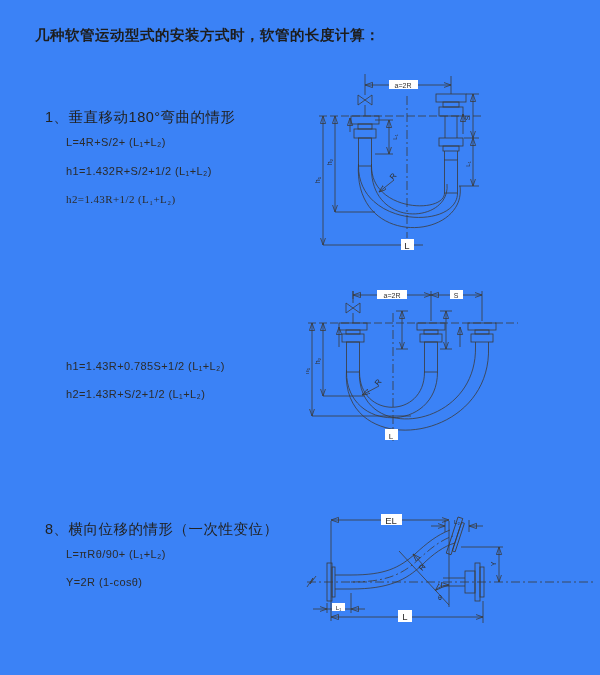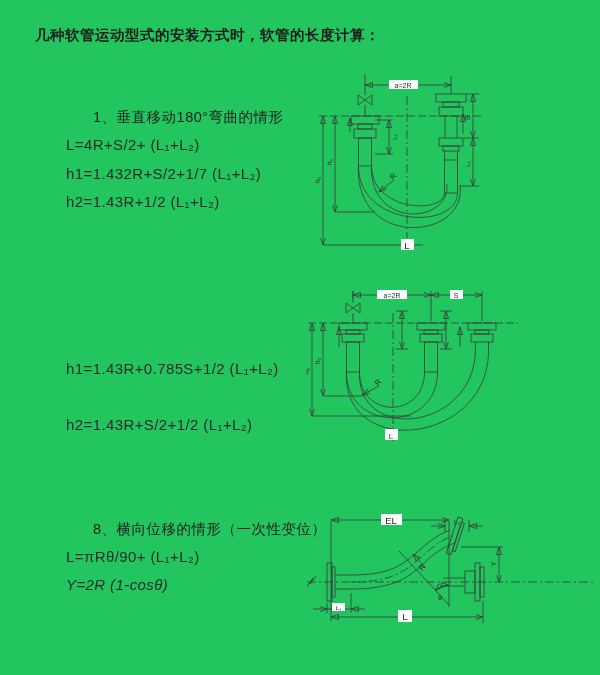--- a/index.html
+++ b/index.html
@@ -1,44 +1,44 @@
 <!DOCTYPE html>
 <html><head>
 <meta charset="utf-8">
 <style>
   html,body{margin:0;padding:0;background:#fff;}
-  .page{position:relative;width:600px;height:675px;background:#22c55e;overflow:hidden;
+  .page{position:relative;width:600px;height:675px;background:#3b82f6;overflow:hidden;
         font-family:"Liberation Sans","DejaVu Sans",sans-serif;color:#2a2a2a;
         border-bottom:1px solid #d8d8d8;}
   .title{position:absolute;left:35px;top:26px;font-size:14.5px;font-weight:bold;color:#1d1d1d;letter-spacing:.5px;}
-  .section-heading{position:absolute;font-size:14.5px;color:#222;letter-spacing:.5px;margin-left:48px;}
-  .formula{position:absolute;font-size:15px;color:#2b2b2b;letter-spacing:.4px;white-space:pre;}
+  .section-heading{position:absolute;font-size:14.5px;color:#222;letter-spacing:.5px;}
+  .formula{position:absolute;font-size:11px;color:#2b2b2b;letter-spacing:.4px;white-space:pre;}
   
-  .s1h{left:45px;top:108px;} .s1f0{left:66px;top:136px;} .s1f1{left:66px;top:165px;} .s1f2{left:66px;top:193px;}
+  .s1h{left:45px;top:108px;} .s1f0{left:66px;top:136px;} .s1f1{left:66px;top:165px;} .s1f2{left:66px;top:193px;font-family:Liberation Serif, serif;}
   
-  .s2h{left:45px;top:305px;} .s2f0{left:66px;top:331px;} .s2f1{left:66px;top:360px;} .s2f2{left:66px;top:388px;margin-top:28px;}
+  .s2h{left:45px;top:305px;} .s2f0{left:66px;top:331px;} .s2f1{left:66px;top:360px;} .s2f2{left:66px;top:388px;}
   
-  .s3h{left:45px;top:520px;} .s3f0{left:66px;top:548px;} .s3f1{left:66px;top:576px;font-style:italic;} .s3f2{left:66px;top:604px;}
+  .s3h{left:45px;top:520px;} .s3f0{left:66px;top:548px;} .s3f1{left:66px;top:576px;} .s3f2{left:66px;top:604px;}
   svg{position:absolute;}
   .d1{left:313px;top:66px;} .d2{left:306px;top:283px;} .d3{left:303px;top:507px;}
   svg line, svg path, svg rect{stroke:#3b3b3b;stroke-width:.8;fill:none;}
   svg .fillw{fill:#ffffff;stroke:none;}
   svg text{fill:#2f2f2f;stroke:none;font-family:"Liberation Sans","DejaVu Sans",sans-serif;}
   .t7{font-size:7px;} .t6{font-size:6.2px;} .t8{font-size:8px;} .t9{font-size:9.5px;}
 </style>
 </head>
 <body>
 
 <div class="page">
 
   <div class="title">几种软管运动型式的安装方式时，软管的长度计算：</div>
 
   <div class="section-heading s1h">1、垂直移动180°弯曲的情形</div>
   <div class="formula s1f0">L=4R+S/2+ (L₁+L₂)</div>
-  <div class="formula s1f1">h1=1.432R+S/2+1/7 (L₁+L₂)</div>
+  <div class="formula s1f1">h1=1.432R+S/2+1/2 (L₁+L₂)</div>
   <div class="formula s1f2">h2=1.43R+1/2 (L₁+L₂)</div>
 
   <div class="formula s2f1">h1=1.43R+0.785S+1/2 (L₁+L₂)</div>
   <div class="formula s2f2">h2=1.43R+S/2+1/2 (L₁+L₂)</div>
 
   <div class="section-heading s3h">8、横向位移的情形（一次性变位）</div>
   <div class="formula s3f0">L=πRθ/90+ (L₁+L₂)</div>
   <div class="formula s3f1">Y=2R (1-cosθ)</div>
 
   <svg class="d1" width="272" height="192" viewBox="0 0 272 192">

